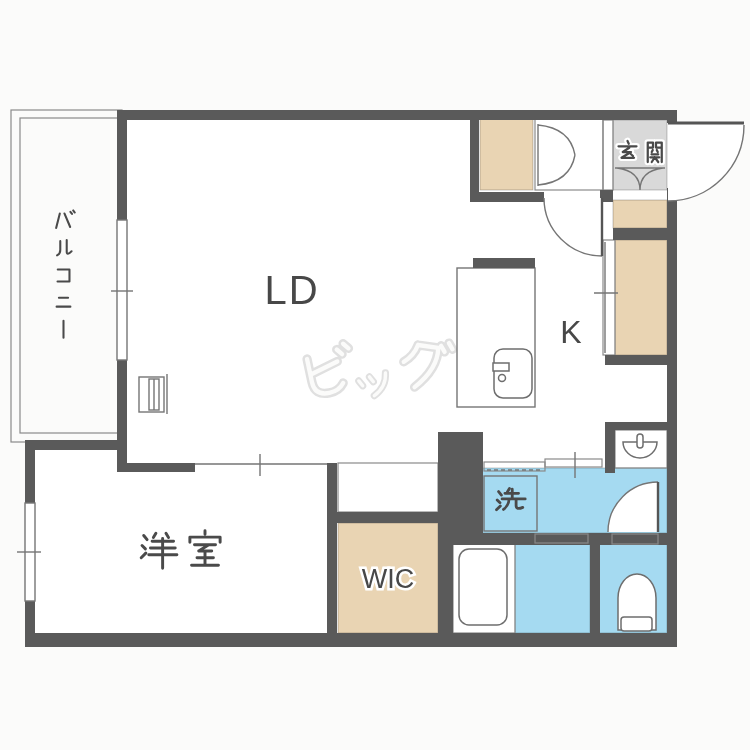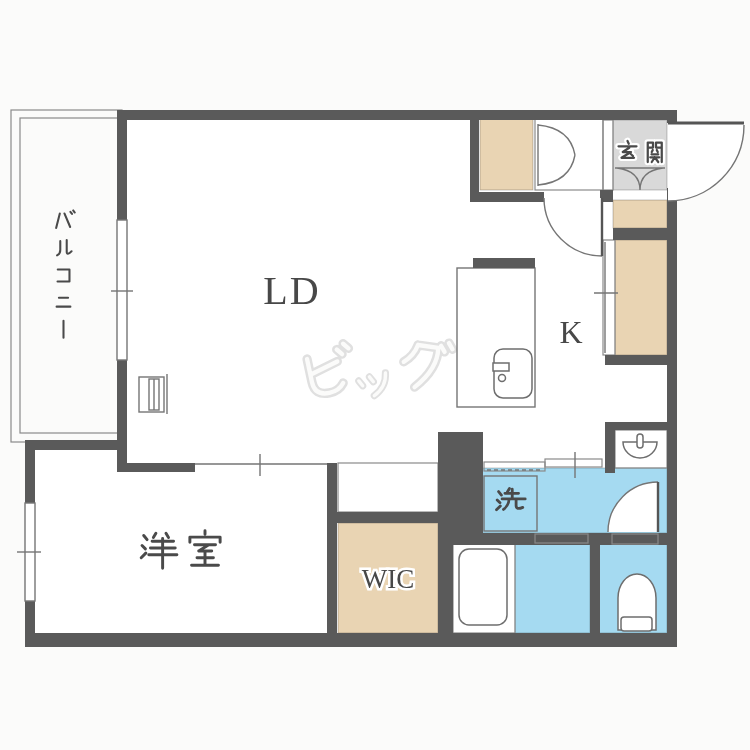--- a/index.html
+++ b/index.html
@@ -1,17 +1,17 @@
 <!DOCTYPE html>
 <html><head>
 <meta charset="utf-8">
 <style>
   html,body{margin:0;padding:0;background:#ffffff;}
   #stage{position:relative;width:750px;height:750px;background:#fbfbfa;overflow:hidden;
-         font-family:Liberation Serif, serif;}
+         font-family:Liberation Sans, sans-serif;}
   svg{position:absolute;left:0;top:0;}
   .ink{fill:none;stroke:#4a4a4a;stroke-linecap:round;stroke-linejoin:round;}
   .halo{fill:none;stroke:#ffffff;stroke-linecap:round;stroke-linejoin:round;}
   .wm-out{fill:none;stroke:#e0e0e0;stroke-linecap:round;stroke-linejoin:round;}
   .wm-in{fill:none;stroke:#fbfbfa;stroke-linecap:round;stroke-linejoin:round;}
   .thin{fill:none;stroke:#757575;stroke-width:1.4;}
   .thin2{fill:none;stroke:#8a8a8a;stroke-width:1.2;}
   .fix{fill:#ffffff;stroke:#6e6e6e;stroke-width:1.5;}
   .roomtext{fill:#484848;}
 </style>

